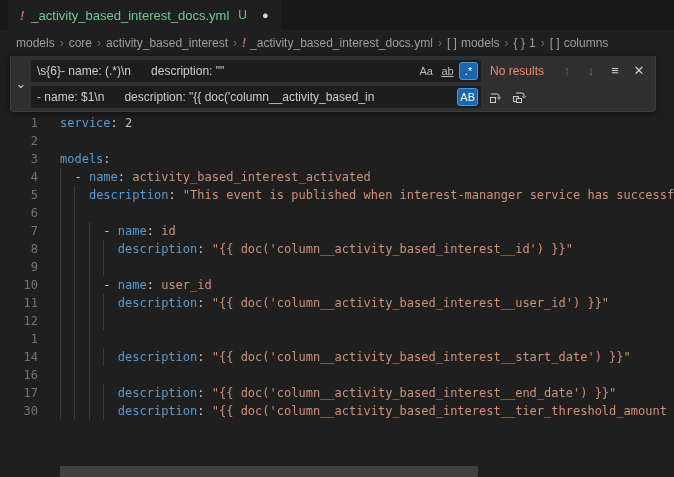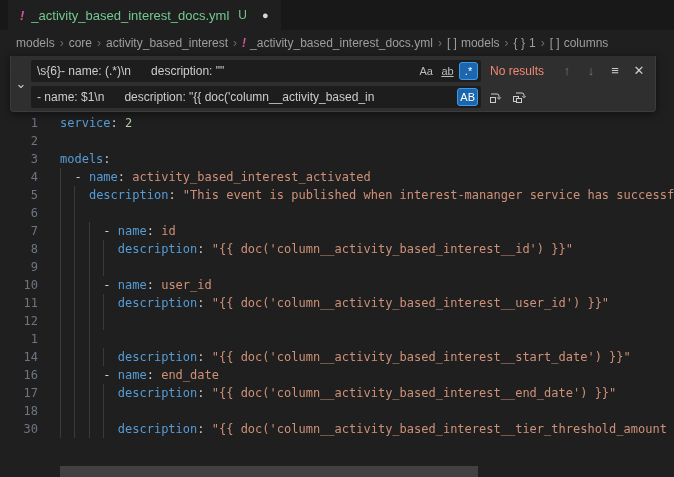--- a/index.html
+++ b/index.html
@@ -187,37 +187,28 @@
         <span class="guide" style="left: 74.44px;"></span>
         <span class="guide" style="left: 88.88px;"></span>
         <span class="guide" style="left: 103.32px;"></span>
         <span class="ct"><span class="tk-pln">        </span><span class="tk-key">description</span><span class="tk-pln">: </span><span class="tk-str">"{{ doc('column__activity_based_interest__start_date') }}"</span></span>
       </div>
       <div class="line">
         <span class="ln">16</span>
         <span class="guide" style="left: 60px;"></span>
         <span class="guide" style="left: 74.44px;"></span>
         <span class="guide" style="left: 88.88px;"></span>
-        <span class="ct"><span class="tk-pln">      - </span><span class="tk-key">name</span><span class="tk-pln">: </span><span class="tk-str">end_date</span></span>
       </div>
       <div class="line">
         <span class="ln">17</span>
         <span class="guide" style="left: 60px;"></span>
         <span class="guide" style="left: 74.44px;"></span>
         <span class="guide" style="left: 88.88px;"></span>
         <span class="guide" style="left: 103.32px;"></span>
         <span class="ct"><span class="tk-pln">        </span><span class="tk-key">description</span><span class="tk-pln">: </span><span class="tk-str">"{{ doc('column__activity_based_interest__end_date') }}"</span></span>
-      </div>
-      <div class="line">
-        <span class="ln">18</span>
-        <span class="guide" style="left: 60px;"></span>
-        <span class="guide" style="left: 74.44px;"></span>
-        <span class="guide" style="left: 88.88px;"></span>
-        <span class="guide" style="left: 103.32px;"></span>
-        <span class="ct"></span>
       </div>
       <div class="line">
         <span class="ln">30</span>
         <span class="guide" style="left: 60px;"></span>
         <span class="guide" style="left: 74.44px;"></span>
         <span class="guide" style="left: 88.88px;"></span>
         <span class="guide" style="left: 103.32px;"></span>
         <span class="ct"><span class="tk-pln">        </span><span class="tk-key">description</span><span class="tk-pln">: </span><span class="tk-str">"{{ doc('column__activity_based_interest__tier_threshold_amount</span></span>
       </div>
     </div>

